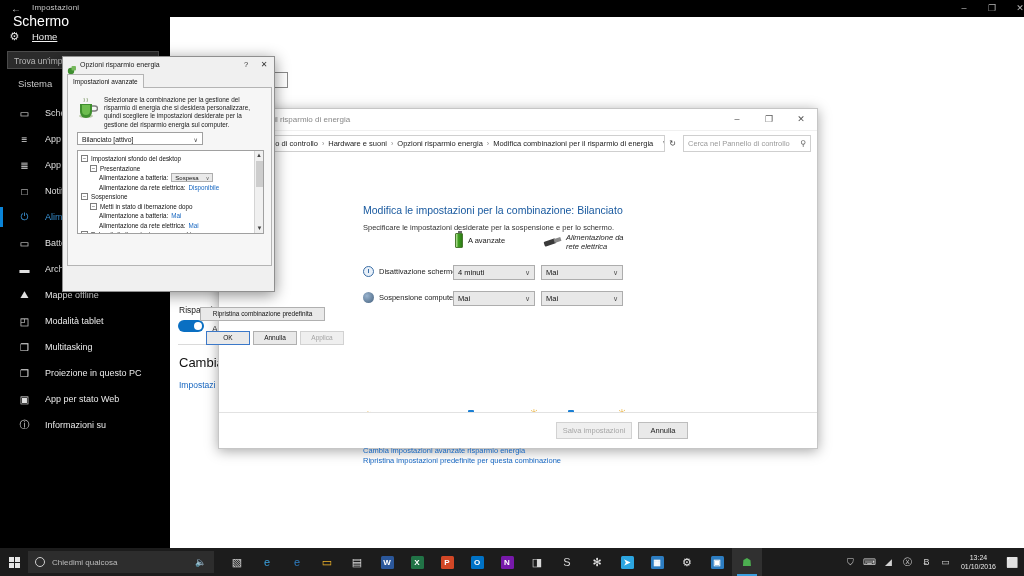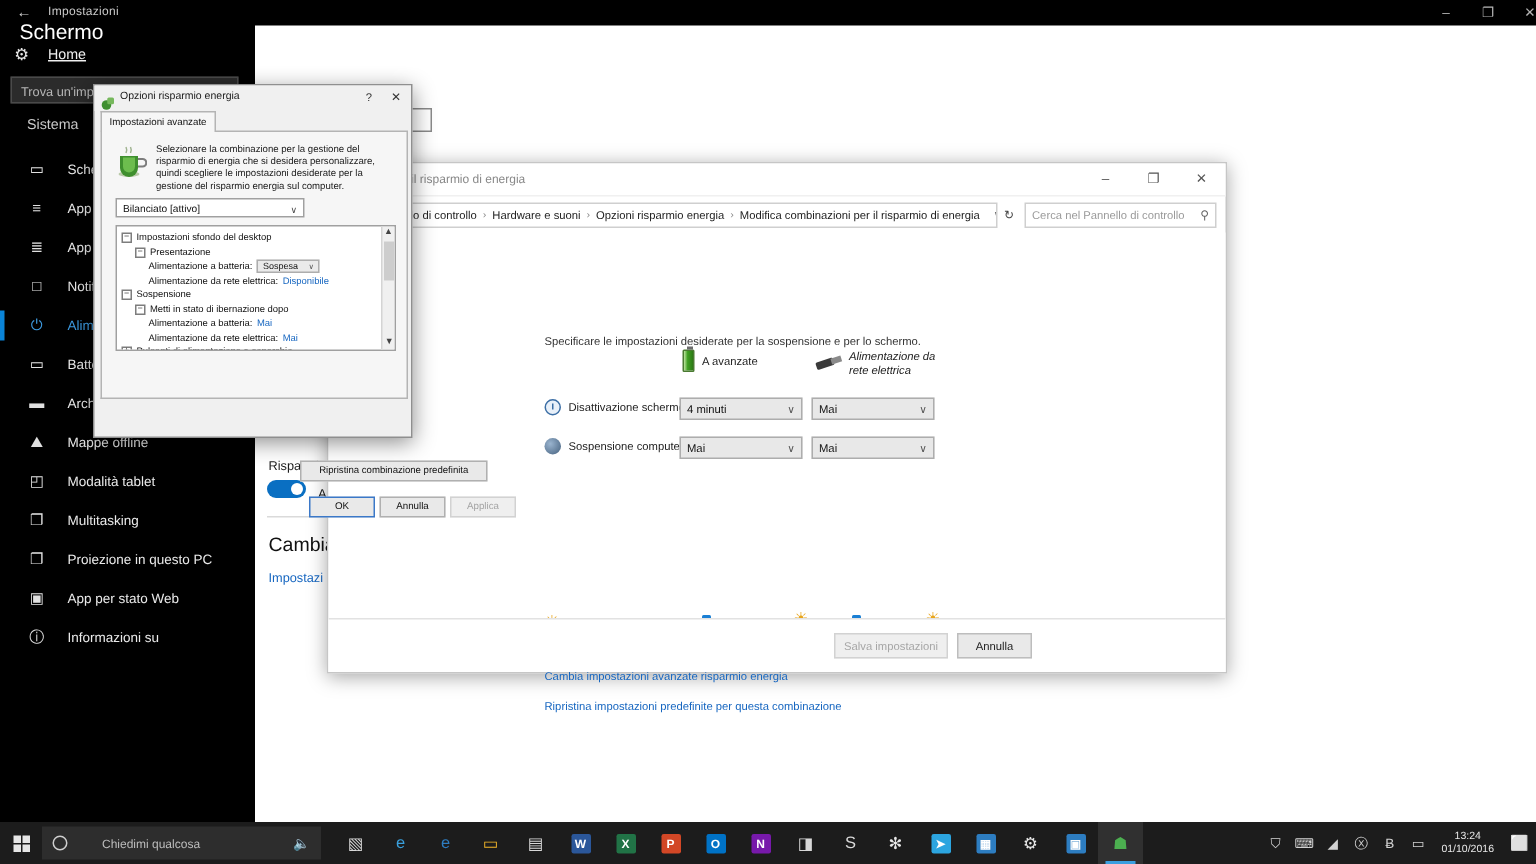--- a/index.html
+++ b/index.html
@@ -213,21 +213,21 @@
     background: #1a7fd4; border-radius: 1px;
   }
   .bright-ico { position: relative; width: 10px; height: 10px; }
   .bright-ico::before {
     content: "\2600"; position: absolute; left: 0; top: -3px;
     font-size: 11px; color: #e8a51c; line-height: 11px;
   }
 
   .cp-link { position: absolute; left: 144px; font-size: 7.5px; color: #1666c0; white-space: nowrap; }
   #cp-link1 { top: 291px; }
-  #cp-link2 { top: 311px; }
+  #cp-link2 { top: 301px; }
 
   #cp-footer {
     position: absolute; left: 0; bottom: 0; width: 598px; height: 36px;
     border-top: 1px solid #e2e2e2; background: #fff;
   }
   .cp-btn {
     position: absolute; top: 9px; height: 17px;
     border: 1px solid #bdbdbd; background: #e9e9e9;
     font-size: 7.5px; color: #222; text-align: center; line-height: 15px;
   }
@@ -326,21 +326,21 @@
     position: absolute; left: 0; top: 0; width: 28px; height: 28px;
     display: flex; align-items: center; justify-content: center;
   }
   .winlogo { position: relative; width: 11px; height: 11px; }
   .winlogo span { position: absolute; width: 5px; height: 5px; background: #e6e6e6; }
   .winlogo span:nth-child(1){left:0;top:0;} .winlogo span:nth-child(2){left:6px;top:0;}
   .winlogo span:nth-child(3){left:0;top:6px;} .winlogo span:nth-child(4){left:6px;top:6px;}
 
   #tb-search {
     position: absolute; left: 28px; top: 3px; width: 186px; height: 22px;
-    background: #2d2d2d; display: flex; align-items: center; padding: 0 7px; gap: 23px;
+    background: #2d2d2d; display: flex; align-items: center; padding: 0 7px; gap: 7px;
   }
   #tb-search .circ { width: 10px; height: 10px; border: 1.3px solid #cfcfcf; border-radius: 50%; flex:none; }
   #tb-search .txt { flex: 1; font-size: 8px; color: #bdbdbd; }
   #tb-search .mic { font-size: 9px; color: #bdbdbd; }
 
   .tb-icon {
     position: absolute; top: 0; width: 30px; height: 28px;
     display: flex; align-items: center; justify-content: center;
   }
   .tb-icon .gi { width: 15px; height: 15px; display:flex; align-items:center; justify-content:center; font-size: 11px; }
@@ -483,20 +483,21 @@
         <span class="crumb-chev">∨</span>
       </div>
       <div id="cp-refresh">↻</div>
       <div id="cp-search">
         <span class="ph">Cerca nel Pannello di controllo</span>
         <span class="mag">⚲</span>
       </div>
     </div>
 
     <div id="cp-body">
+      <div id="cp-h1">Modifica le impostazioni per la combinazione: Bilanciato</div>
       <div id="cp-sub">Specificare le impostazioni desiderate per la sospensione e per lo schermo.</div>
 
       <div class="cp-col-head" id="cp-col-batt">
         <span class="battery-ico"></span>
         <span class="cl">A avanzate</span>
       </div>
       <div class="cp-col-head" id="cp-col-ac">
         <span class="plug-ico"></span>
         <span class="cl">Alimentazione da
 rete elettrica</span>

